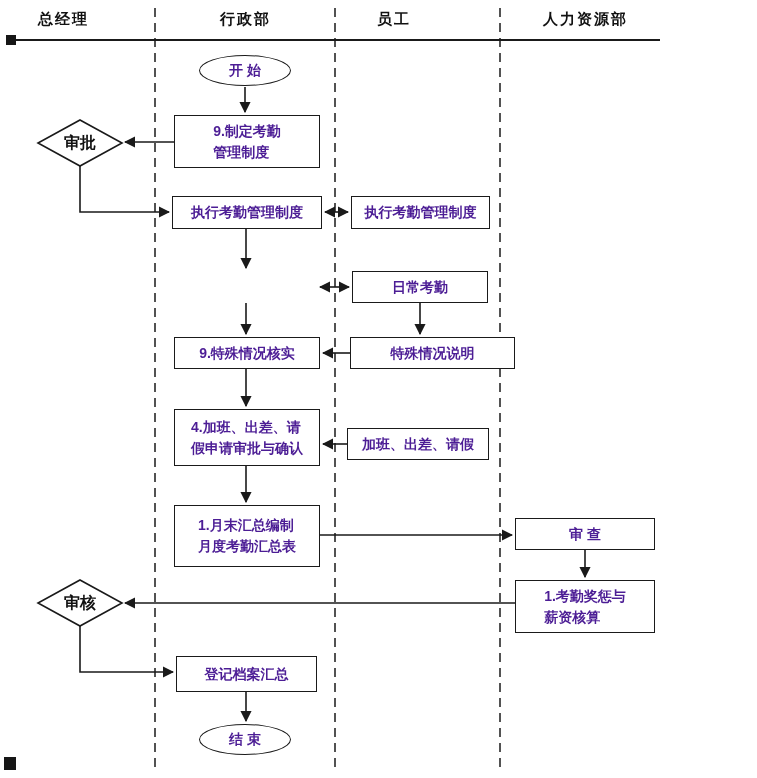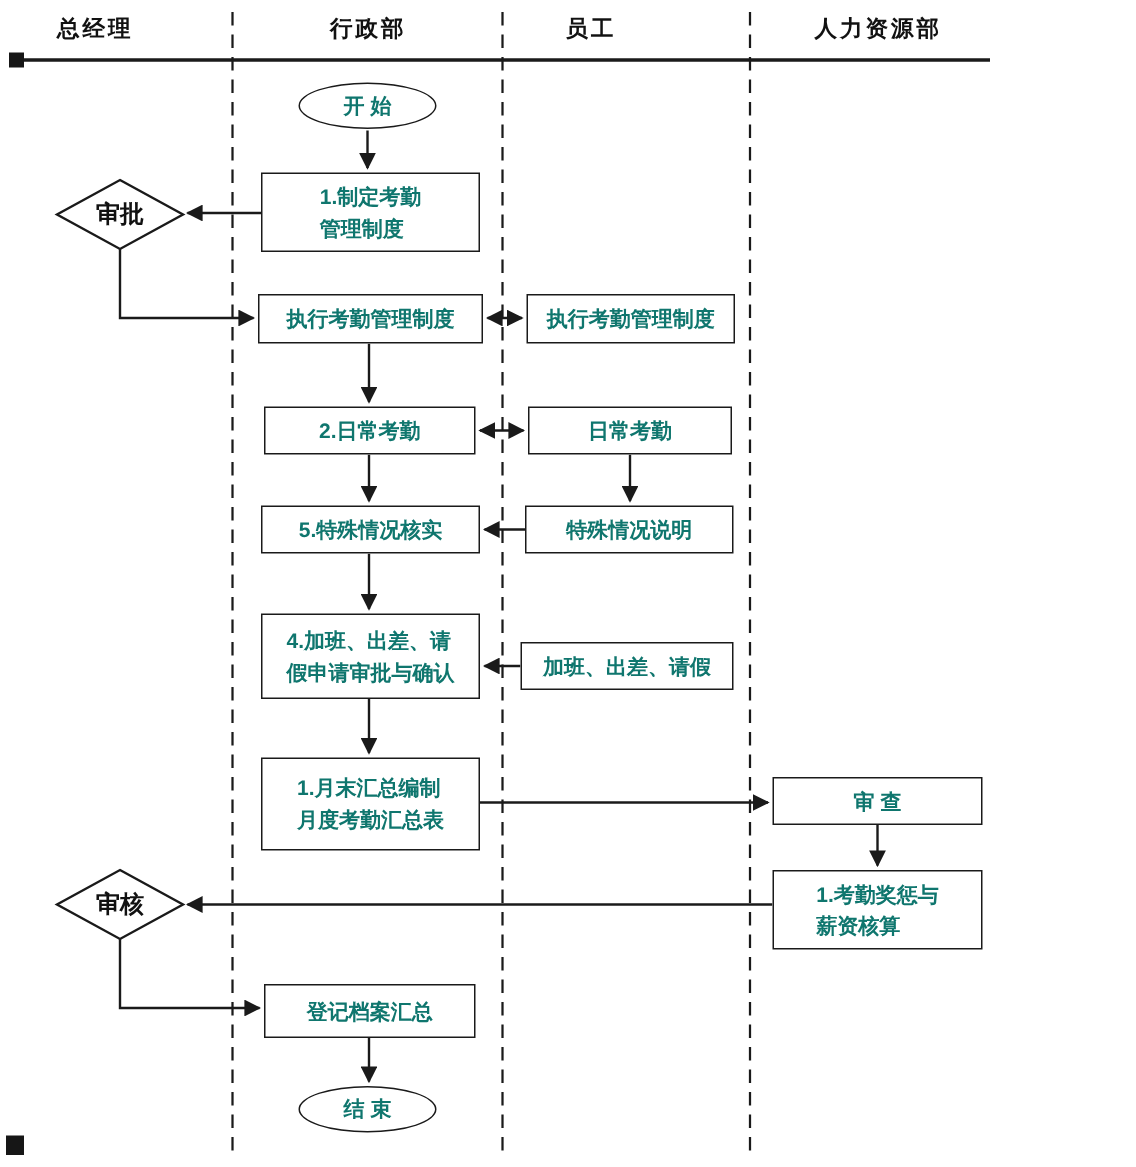--- a/index.html
+++ b/index.html
@@ -29,21 +29,21 @@
   }
   .node {
     position: absolute;
     display: flex;
     align-items: center;
     justify-content: center;
     background: #ffffff;
     border: 1.6px solid #1a1a1a;
     font-size: 14px;
     font-weight: 600;
-    color: #0f766e;
+    color: #4c1d95;
     white-space: pre-line;
     text-align: center;
     line-height: 1.5;
   }
   .node.oval { border-radius: 50%; }
   .node.ml { text-align: left; }
   .diamond-label {
     position: absolute;
     display: flex;
     align-items: center;
@@ -102,44 +102,43 @@
   <div class="scan-mark" style="left:6px;top:35px;width:10px;height:10px"></div>
   <div class="scan-mark" style="left:4px;top:757px;width:12px;height:13px"></div>
 
   <div class="lane-header" style="left:38px">总经理</div>
   <div class="lane-header" style="left:220px">行政部</div>
   <div class="lane-header" style="left:377px">员工</div>
   <div class="lane-header" style="left:543px">人力资源部</div>
 
   <div class="node oval" style="left:199px;top:55px;width:92px;height:31px">开 始</div>
 
-  <div class="node ml" style="left:174px;top:115px;width:146px;height:53px">1.制定考勤
+  <div class="node ml" style="left:174px;top:115px;width:146px;height:53px">9.制定考勤
 管理制度</div>
 
   <div class="node" style="left:172px;top:196px;width:150px;height:33px">执行考勤管理制度</div>
 
-  <div class="node" style="left:176px;top:271px;width:141px;height:32px">2.日常考勤</div>
 
-  <div class="node" style="left:174px;top:337px;width:146px;height:32px">5.特殊情况核实</div>
+  <div class="node" style="left:174px;top:337px;width:146px;height:32px">9.特殊情况核实</div>
 
   <div class="node ml" style="left:174px;top:409px;width:146px;height:57px">4.加班、出差、请
 假申请审批与确认</div>
 
   <div class="node ml" style="left:174px;top:505px;width:146px;height:62px">1.月末汇总编制
 月度考勤汇总表</div>
 
   <div class="node" style="left:176px;top:656px;width:141px;height:36px">登记档案汇总</div>
 
   <div class="node oval" style="left:199px;top:724px;width:92px;height:31px">结 束</div>
 
   <div class="node" style="left:351px;top:196px;width:139px;height:33px">执行考勤管理制度</div>
 
   <div class="node" style="left:352px;top:271px;width:136px;height:32px">日常考勤</div>
 
-  <div class="node" style="left:350px;top:337px;width:139px;height:32px">特殊情况说明</div>
+  <div class="node" style="left:350px;top:337px;width:165px;height:32px">特殊情况说明</div>
 
   <div class="node" style="left:515px;top:518px;width:140px;height:32px">审 查</div>
 
   <div class="node" style="left:347px;top:428px;width:142px;height:32px">加班、出差、请假</div>
 
   <div class="node ml" style="left:515px;top:580px;width:140px;height:53px">1.考勤奖惩与
 薪资核算</div>
 
   <div class="diamond-label" style="left:50px;top:131px;width:60px;height:24px">审批</div>
 

